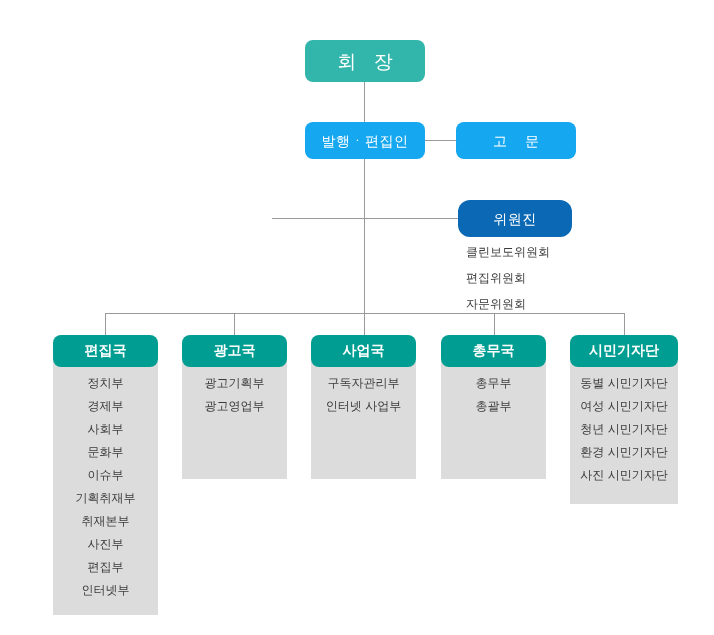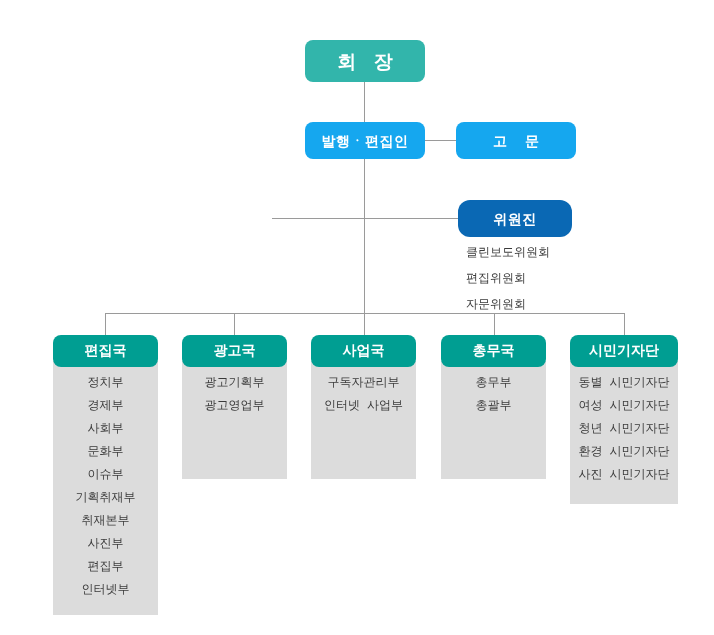--- a/index.html
+++ b/index.html
@@ -29,21 +29,21 @@
   .hline { height: 1px; }
 
   
   .node {
     position: absolute;
     border-radius: 8px;
     color: #ffffff;
     display: flex;
     align-items: center;
     justify-content: center;
-    font-weight: bold;
+    font-weight: normal;
     letter-spacing: 0.5px;
     box-sizing: border-box;
     text-align: center;
     line-height: 1;
   }
 
   .node-chairman {
     background: #32b5ab;
     font-size: 19px;
     letter-spacing: 6px;
@@ -62,21 +62,20 @@
     font-size: 14px;
   }
 
   
   .bureau {
     position: absolute;
     width: 105px;
     display: flex;
     flex-direction: column;
     align-items: stretch;
-    font-family: Liberation Mono, monospace;
   }
   .bureau.wide { width: 108px; }
 
   .bureau-head {
     background: #009e92;
     color: #ffffff;
     border-radius: 8px;
     height: 32px;
     display: flex;
     align-items: center;

